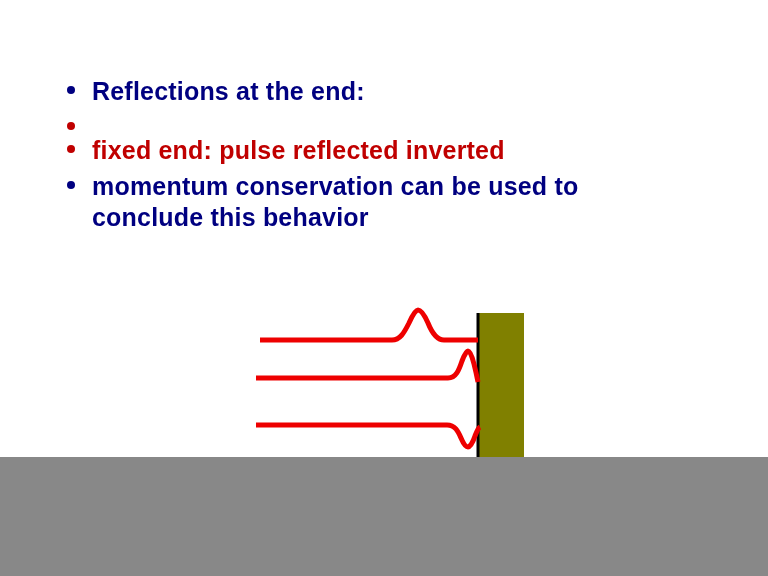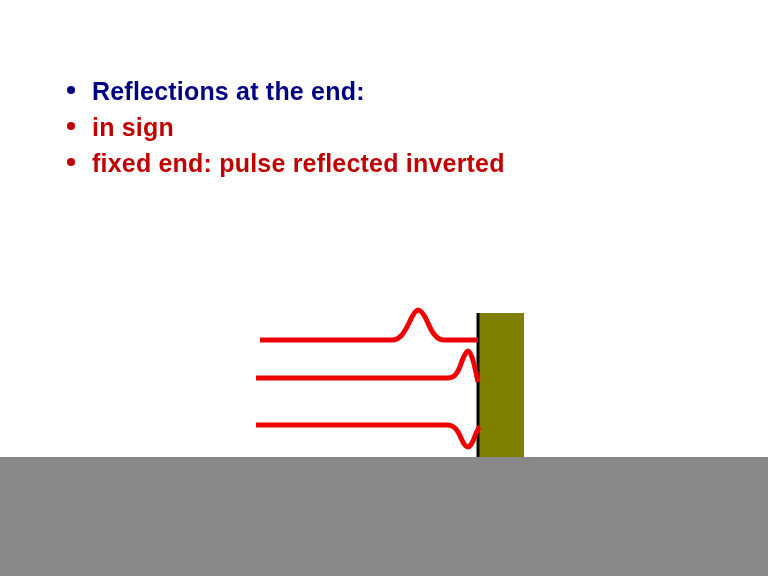--- a/index.html
+++ b/index.html
@@ -70,31 +70,37 @@
     <div class="bullet">
       <span class="dot navy-bg"></span>
       <div class="lines navy">
         <div class="line">Reflections at the end:</div>
       </div>
     </div>
 
     <div class="bullet">
       <span class="dot red-bg"></span>
       <div class="lines red">
-        <div class="line">in sign</div>
       </div>
     </div>
 
     <div class="bullet">
       <span class="dot red-bg"></span>
       <div class="lines red">
         <div class="line">fixed end: pulse reflected inverted</div>
       </div>
     </div>
 
+    <div class="bullet">
+      <span class="dot navy-bg"></span>
+      <div class="lines navy">
+        <div class="line">momentum conservation can be used to</div>
+        <div class="line">conclude this behavior</div>
+      </div>
+    </div>
 
   </div>
 
   <svg class="diagram-svg" width="768" height="576" viewBox="0 0 768 576">
     <rect class="wall-rect" x="479" y="313" width="45" height="184"></rect>
     <line class="wall-edge" x1="478" y1="313" x2="478" y2="494"></line>
     <path class="pulse-line" d="M260 340 L392 340 C400 340 404 333 409 323 C413 314 416 310 418 310 C421 310 424 314 428 323 C432 333 437 340 444 340 L478 340"></path>
     <path class="pulse-line" d="M256 378 L448 378 C456 378 459 370 462 361 C465 353 467 351 468 351 C470 351 472 356 474 364 C476 372 477 377 478 382"></path>
     <path class="pulse-line" d="M256 425 L447 425 C455 425 458 431 461 438 C464 445 466 447 468 447 C470 447 473 442 475 436 C477 431 478 428 480 427"></path>
     <path class="pulse-line" d="M255 469 L382 469 C390 469 394 476 398 485 C402 493 404 496 406 496 C409 496 412 491 416 482 C419 475 422 470 425 467 L428 465 L484 467"></path>

